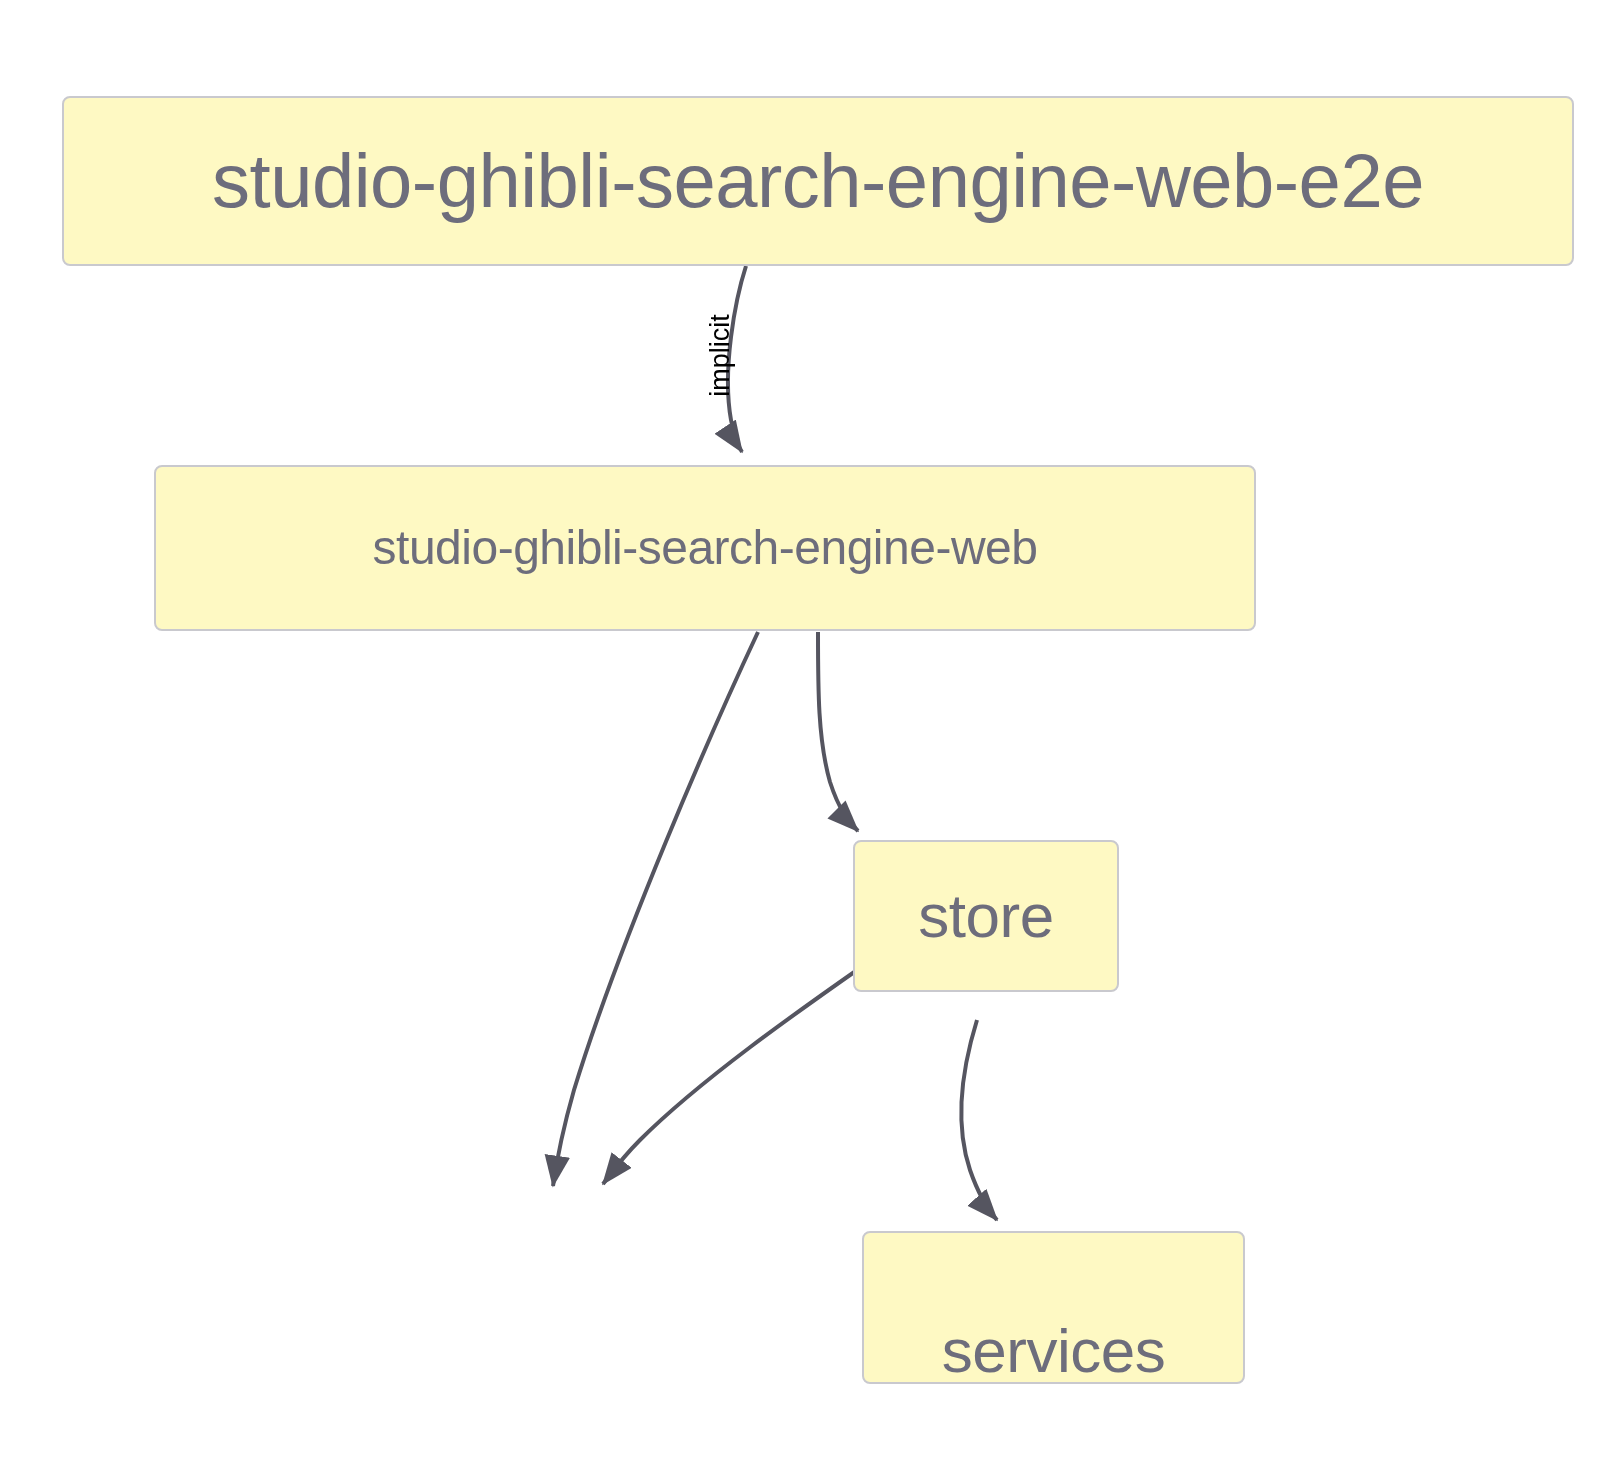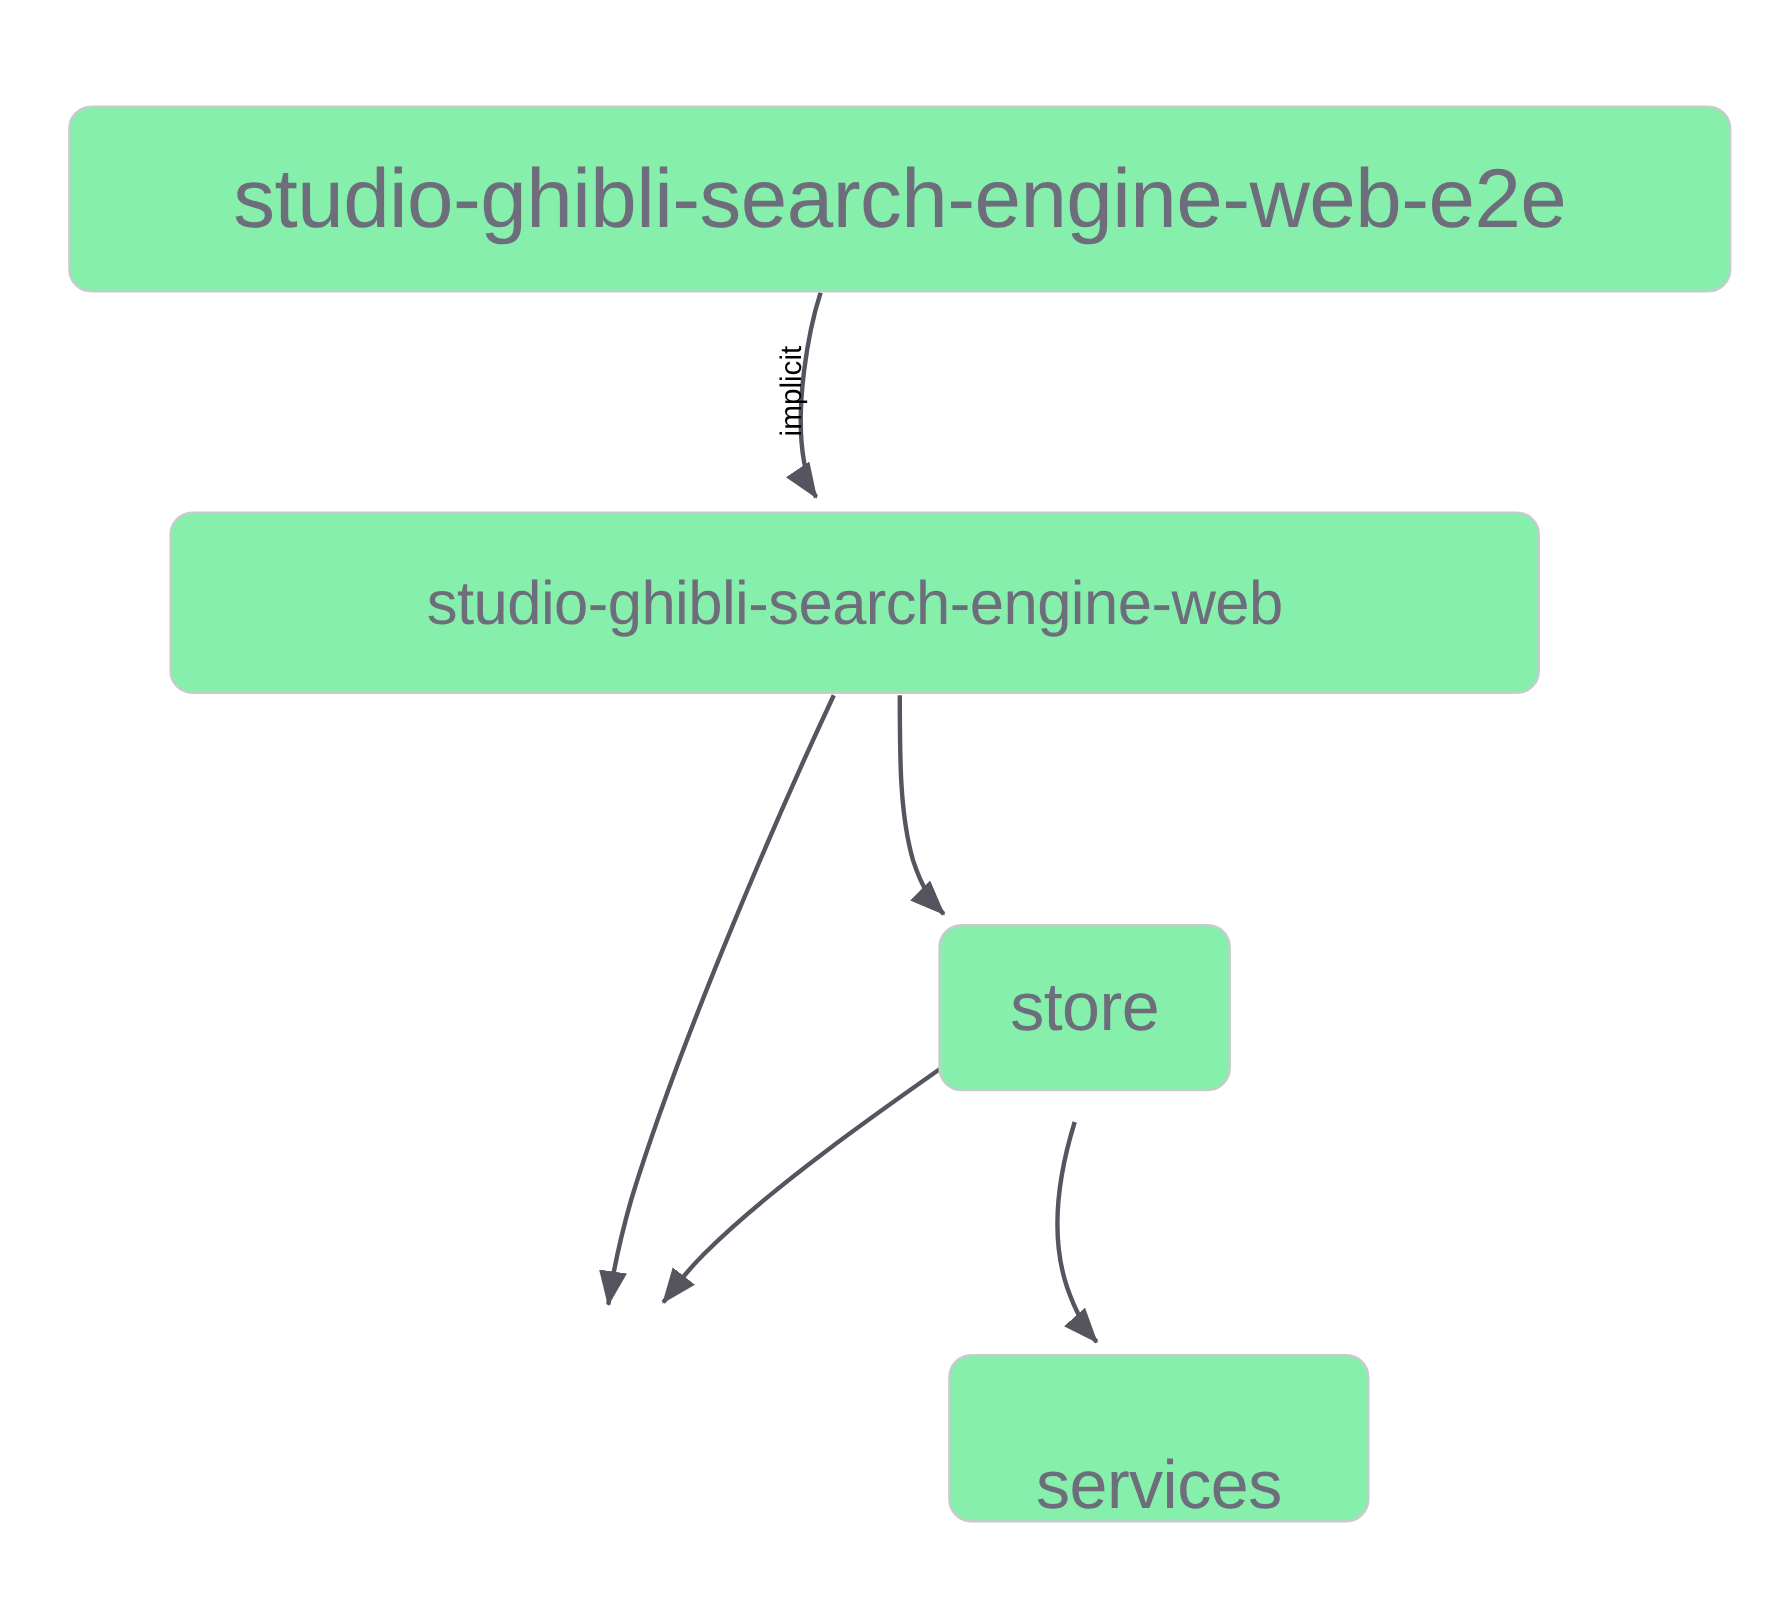--- a/index.html
+++ b/index.html
@@ -21,23 +21,23 @@
     position: absolute;
     top: 0;
     left: 0;
     width: 1606px;
     height: 1458px;
     pointer-events: none;
   }
   .node {
     position: absolute;
     box-sizing: border-box;
-    background: #86efac;
+    background: #fef9c3;
     border: 2px solid #c9c9ce;
-    border-radius: 21px;
+    border-radius: 8px;
     display: flex;
     align-items: center;
     justify-content: center;
     color: #6d6d7c;
     font-family: "Liberation Sans", sans-serif;
     font-weight: 400;
     letter-spacing: -0.5px;
     white-space: nowrap;
   }
   .node-label {
@@ -47,23 +47,23 @@
   #node-e2e {
     left: 62px;
     top: 96px;
     width: 1512px;
     height: 170px;
     font-size: 76px;
   }
   #node-web {
     left: 154px;
     top: 465px;
-    width: 1246px;
+    width: 1102px;
     height: 166px;
-    font-size: 56px;
+    font-size: 48px;
   }
   #node-store {
     left: 853px;
     top: 840px;
     width: 266px;
     height: 152px;
     font-size: 62px;
     text-align: right;
   }
   #node-models {

